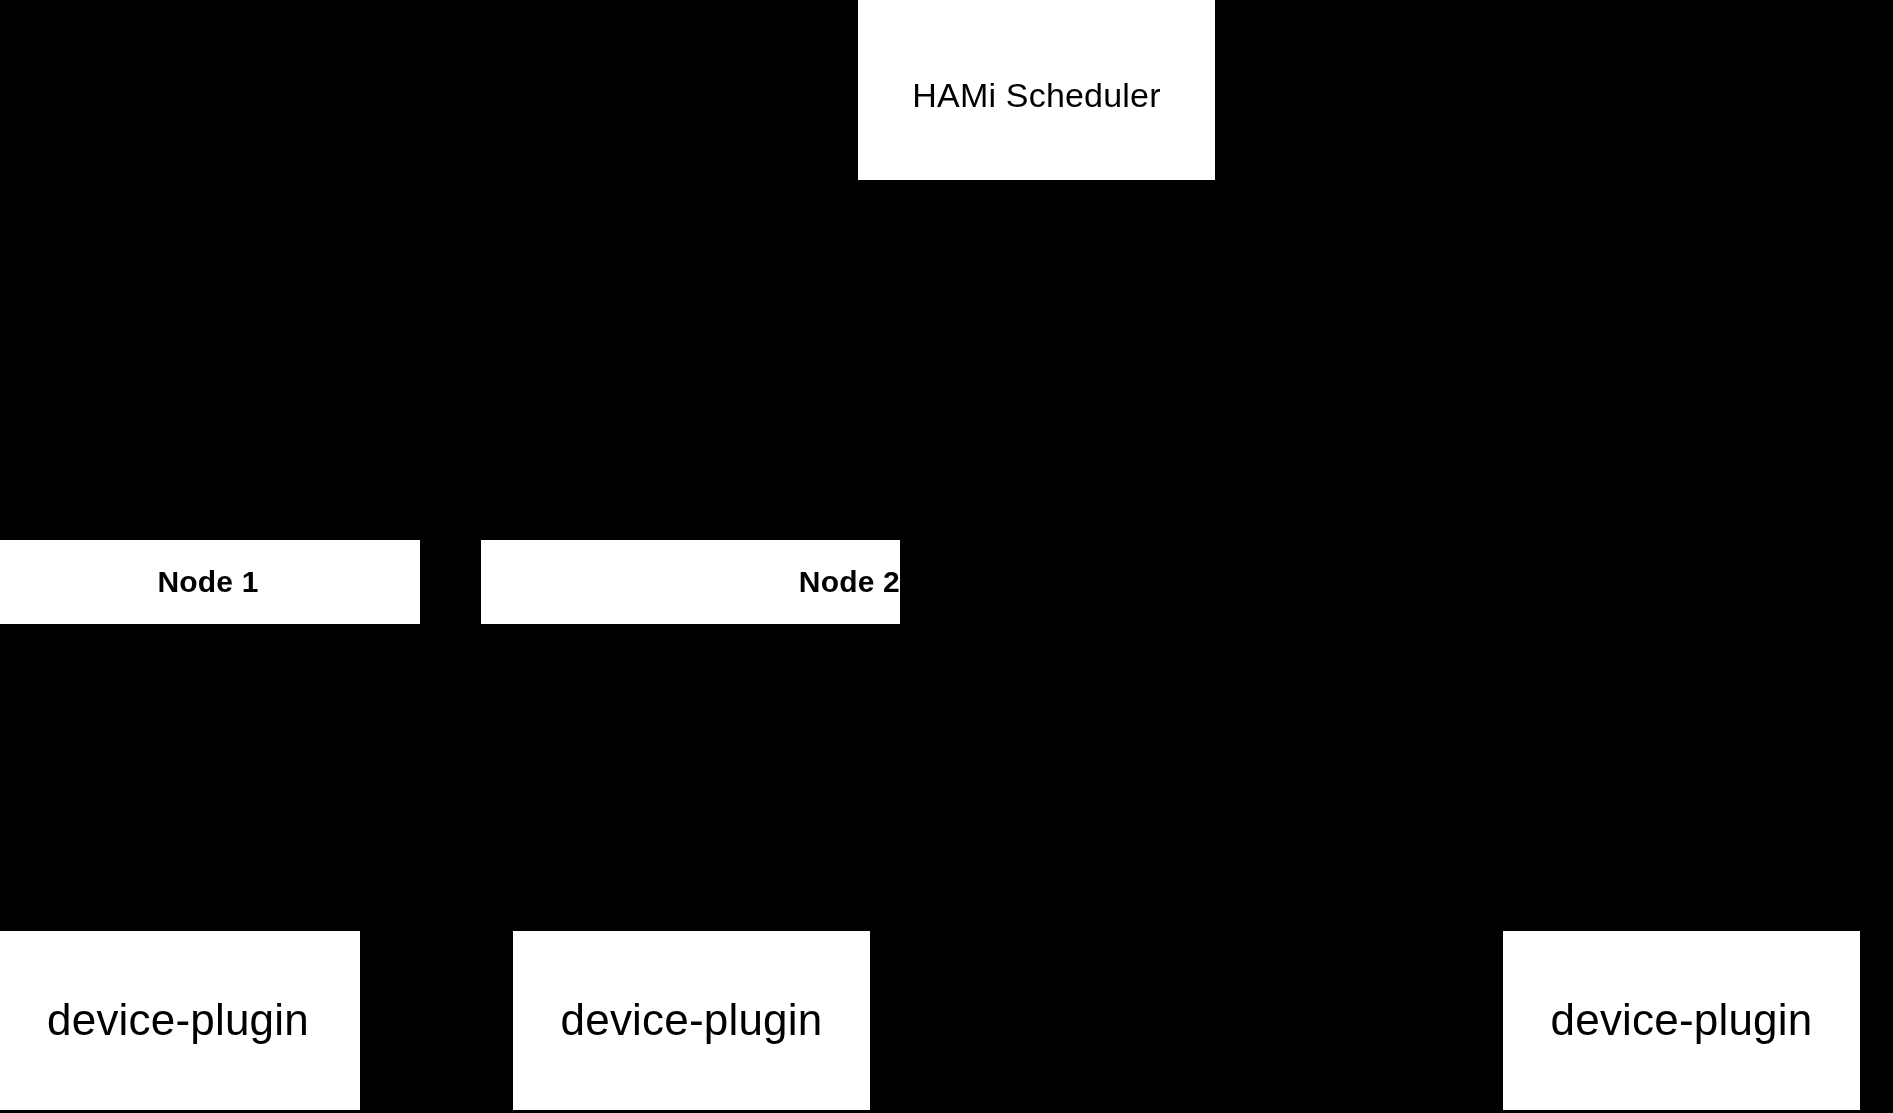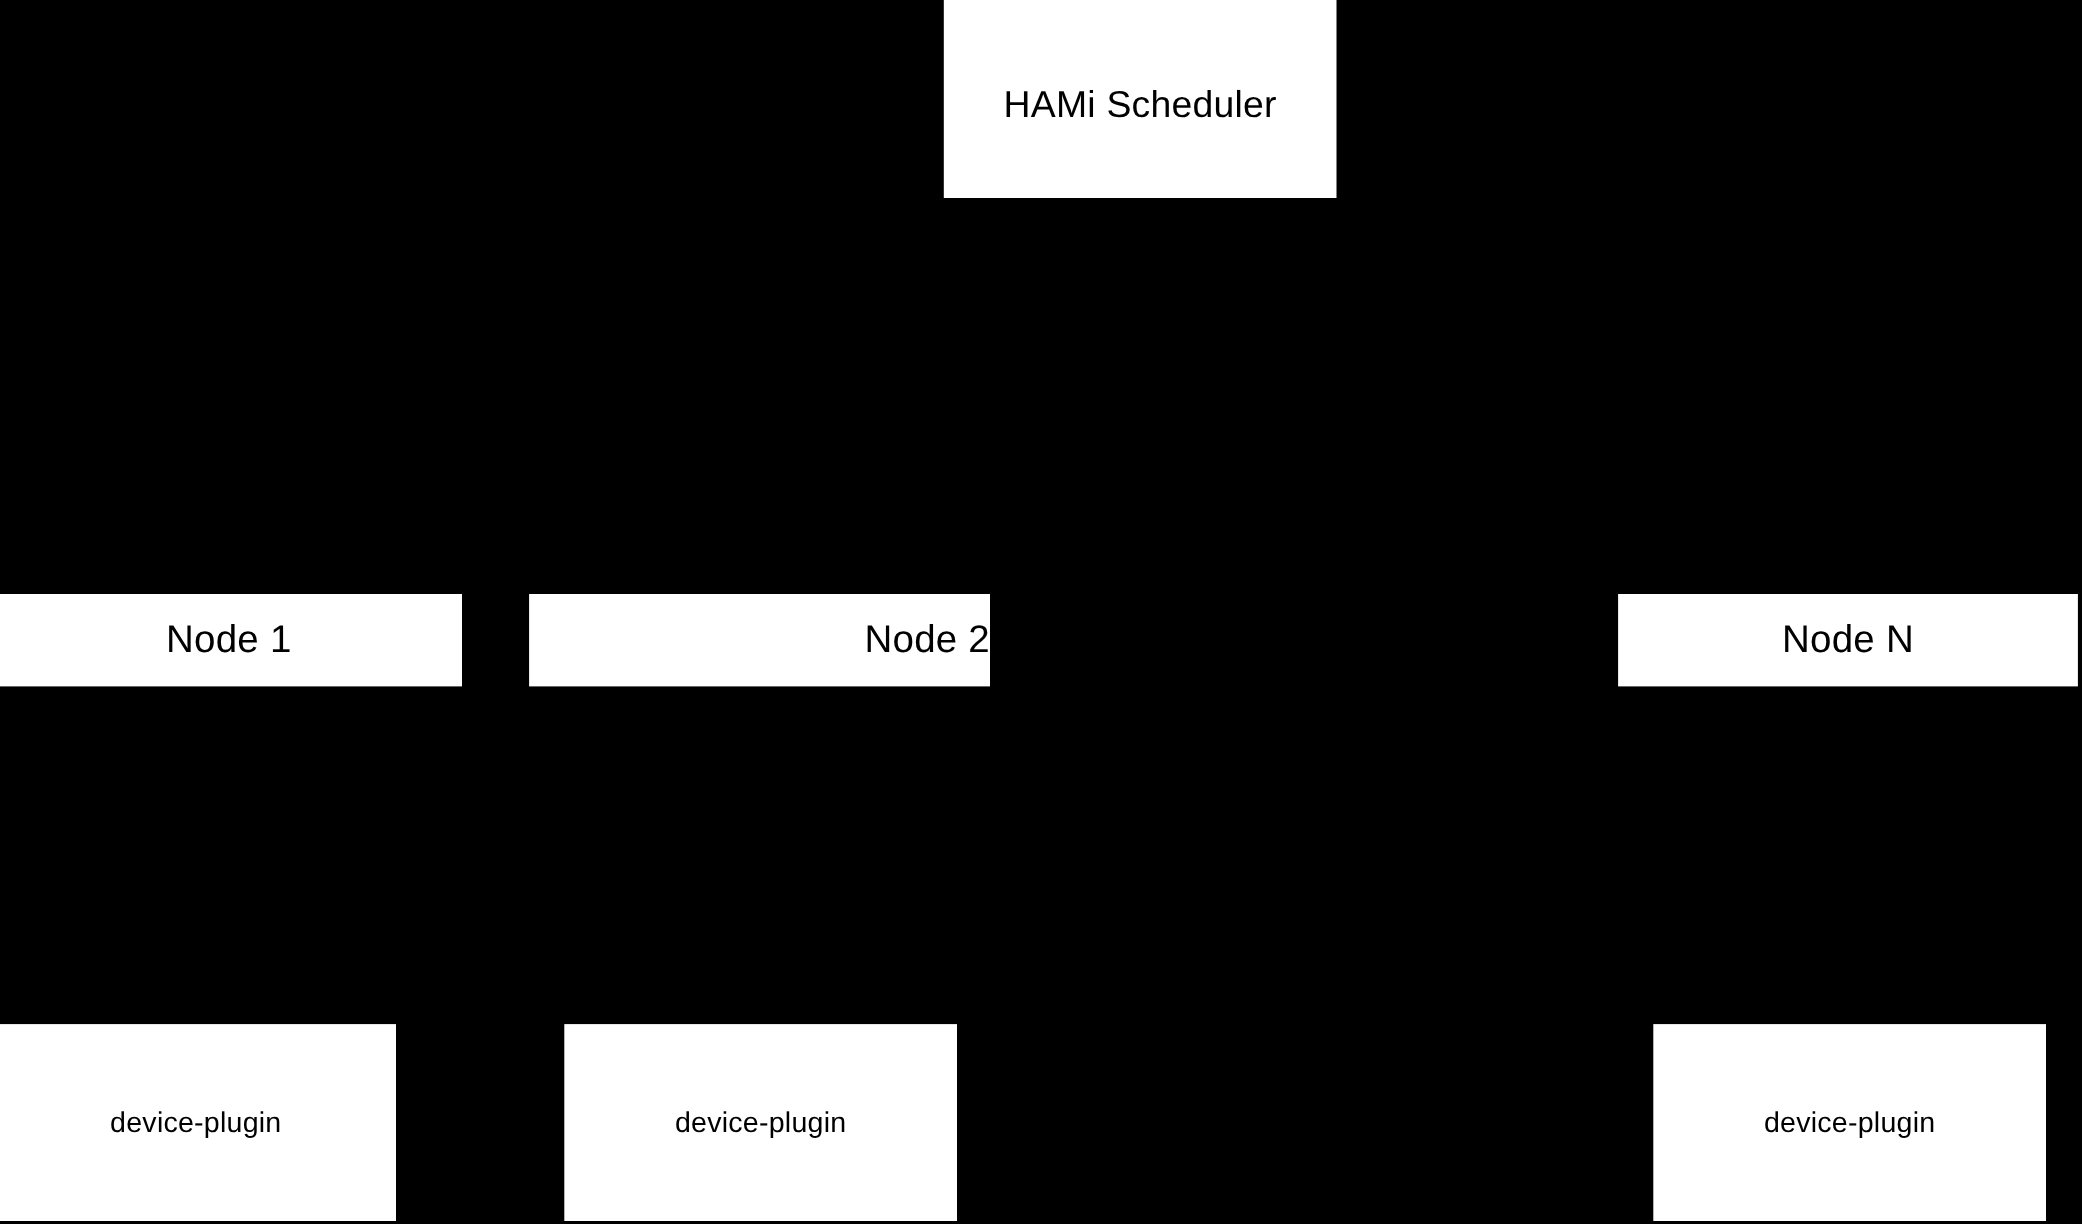--- a/index.html
+++ b/index.html
@@ -34,46 +34,44 @@
   .box-label {
     display: block;
     white-space: nowrap;
     font-weight: 400;
   }
   .scheduler-box .box-label {
     font-size: 34px;
     margin-top: 14px;
   }
   .node-row-box .box-label {
-    font-size: 35px;
+    font-size: 30px;
+    font-weight: bold;
   }
   .plugin-box .box-label {
-    font-size: 26px;
+    font-size: 44px;
   }
 </style>
 </head>
 <body>
 
 <div id="canvas">
 
   <div class="node-box scheduler-box" style="left:858px; top:-2px; width:357px; height:182px;">
     <span class="box-label">HAMi Scheduler</span>
   </div>
 
   <div class="node-box node-row-box" style="left:-4px; top:540px; width:424px; height:84px;">
     <span class="box-label">Node 1</span>
   </div>
 
   <div class="node-box node-row-box" style="left:481px; top:540px; width:419px; height:84px;justify-content:flex-end;">
     <span class="box-label">Node 2</span>
   </div>
 
-  <div class="node-box node-row-box" style="left:1471px; top:540px; width:418px; height:84px;">
-    <span class="box-label">Node N</span>
-  </div>
 
   <div class="node-box plugin-box" style="left:-4px; top:931px; width:364px; height:179px;">
     <span class="box-label">device-plugin</span>
   </div>
 
   <div class="node-box plugin-box" style="left:513px; top:931px; width:357px; height:179px;">
     <span class="box-label">device-plugin</span>
   </div>
 
   <div class="node-box plugin-box" style="left:1503px; top:931px; width:357px; height:179px;">

